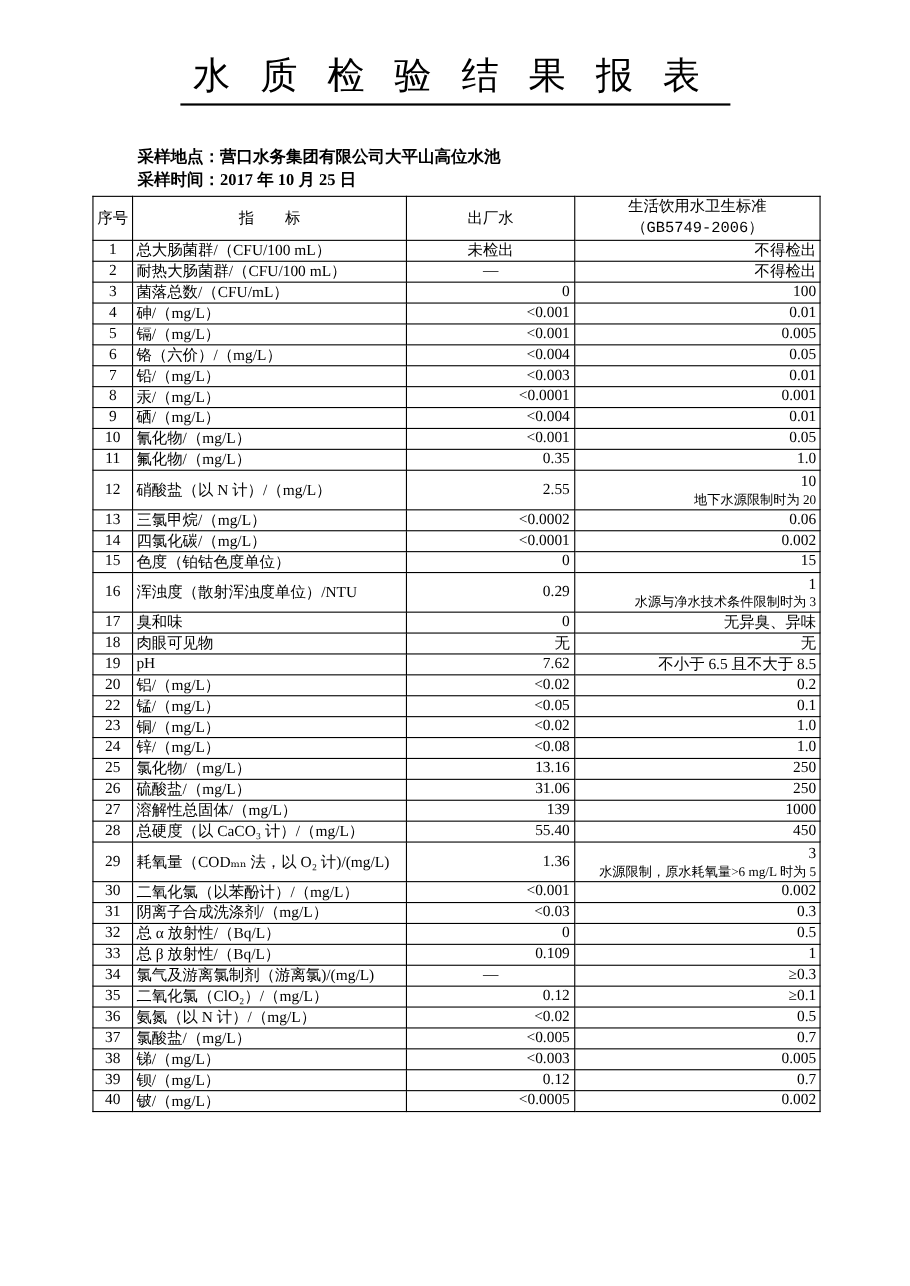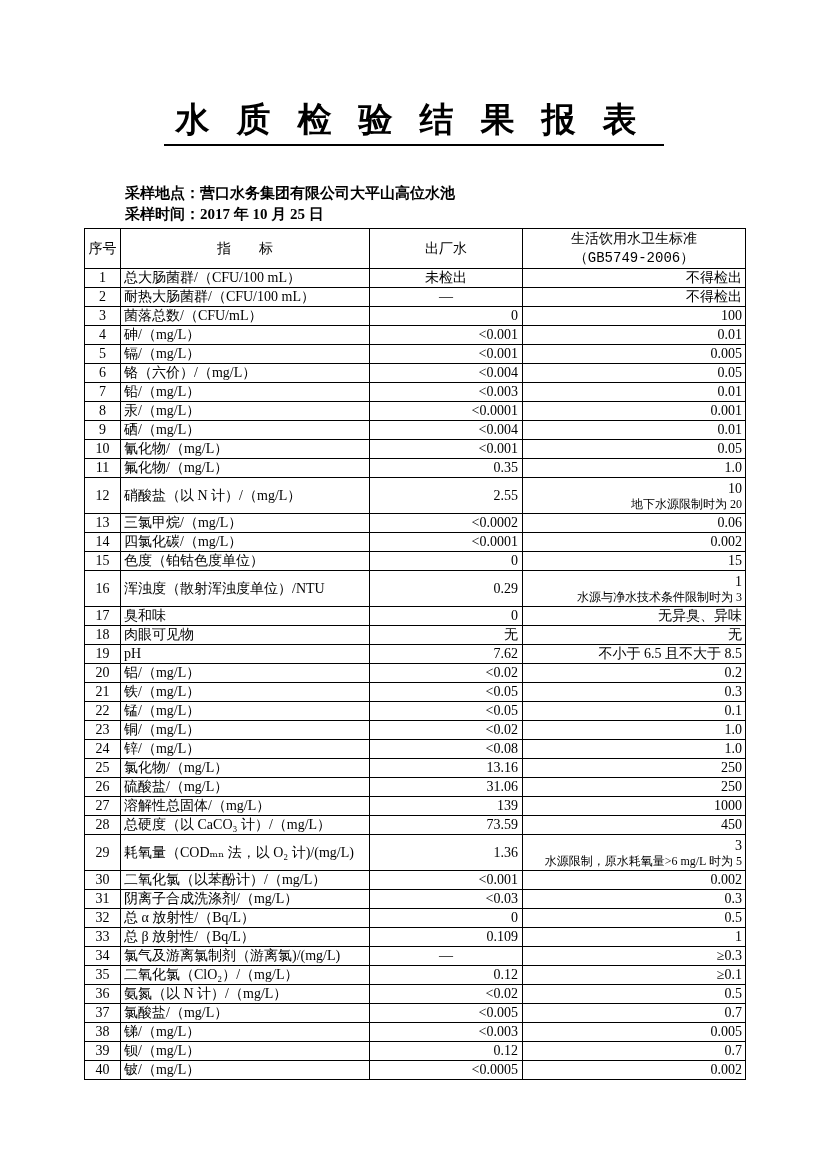--- a/index.html
+++ b/index.html
@@ -15,23 +15,23 @@
   }
   .page {
     position: relative;
     width: 827px;
     height: 1169px;
     overflow: hidden;
     background: #ffffff;
   }
   .title-wrap {
     margin: 0;
-    padding-top: 100px;
+    padding-top: 50px;
     text-align: center;
-    font-weight: 700;
+    font-weight: 400;
   }
   .title-text {
     display: inline-block;
     font-size: 34px;
     line-height: 40px;
     letter-spacing: 27px;
     padding-left: 12px;
     padding-bottom: 4px;
     border-bottom: 2px solid #000000;
     white-space: nowrap;
@@ -225,26 +225,20 @@
           <td class="c-val">7.62</td>
           <td class="c-std">不小于 6.5 且不大于 8.5</td>
         </tr>
         <tr>
           <td class="c-no">20</td>
           <td class="c-ind">铝/（mg/L）</td>
           <td class="c-val">&lt;0.02</td>
           <td class="c-std">0.2</td>
         </tr>
         <tr>
-          <td class="c-no">21</td>
-          <td class="c-ind">铁/（mg/L）</td>
-          <td class="c-val">&lt;0.05</td>
-          <td class="c-std">0.3</td>
-        </tr>
-        <tr>
           <td class="c-no">22</td>
           <td class="c-ind">锰/（mg/L）</td>
           <td class="c-val">&lt;0.05</td>
           <td class="c-std">0.1</td>
         </tr>
         <tr>
           <td class="c-no">23</td>
           <td class="c-ind">铜/（mg/L）</td>
           <td class="c-val">&lt;0.02</td>
           <td class="c-std">1.0</td>
@@ -269,21 +263,21 @@
         </tr>
         <tr>
           <td class="c-no">27</td>
           <td class="c-ind">溶解性总固体/（mg/L）</td>
           <td class="c-val">139</td>
           <td class="c-std">1000</td>
         </tr>
         <tr>
           <td class="c-no">28</td>
           <td class="c-ind">总硬度（以 CaCO₃ 计）/（mg/L）</td>
-          <td class="c-val">73.59</td>
+          <td class="c-val">55.40</td>
           <td class="c-std">450</td>
         </tr>
         <tr class="tall">
           <td class="c-no">29</td>
           <td class="c-ind">耗氧量（CODₘₙ 法，以 O₂ 计)/(mg/L)</td>
           <td class="c-val">1.36</td>
           <td class="c-std">
             <div class="std-main">3</div>
             <div class="std-note">水源限制，原水耗氧量&gt;6 mg/L 时为 5</div>
           </td>

